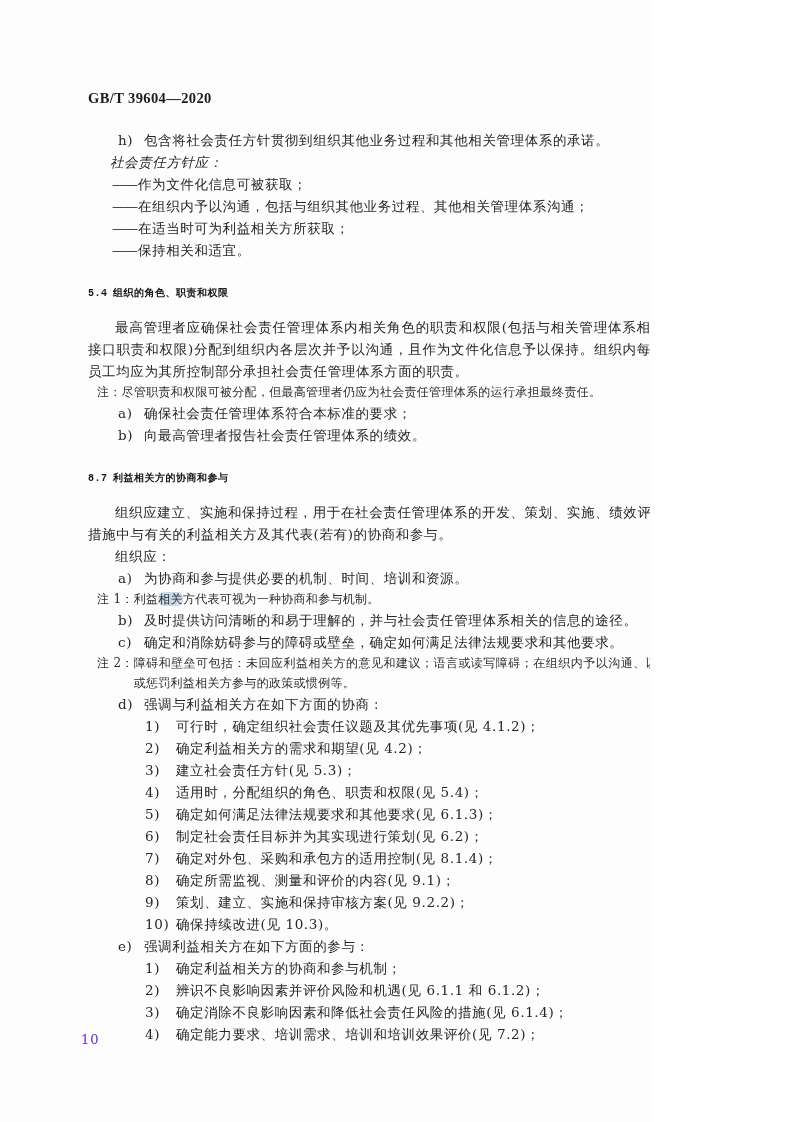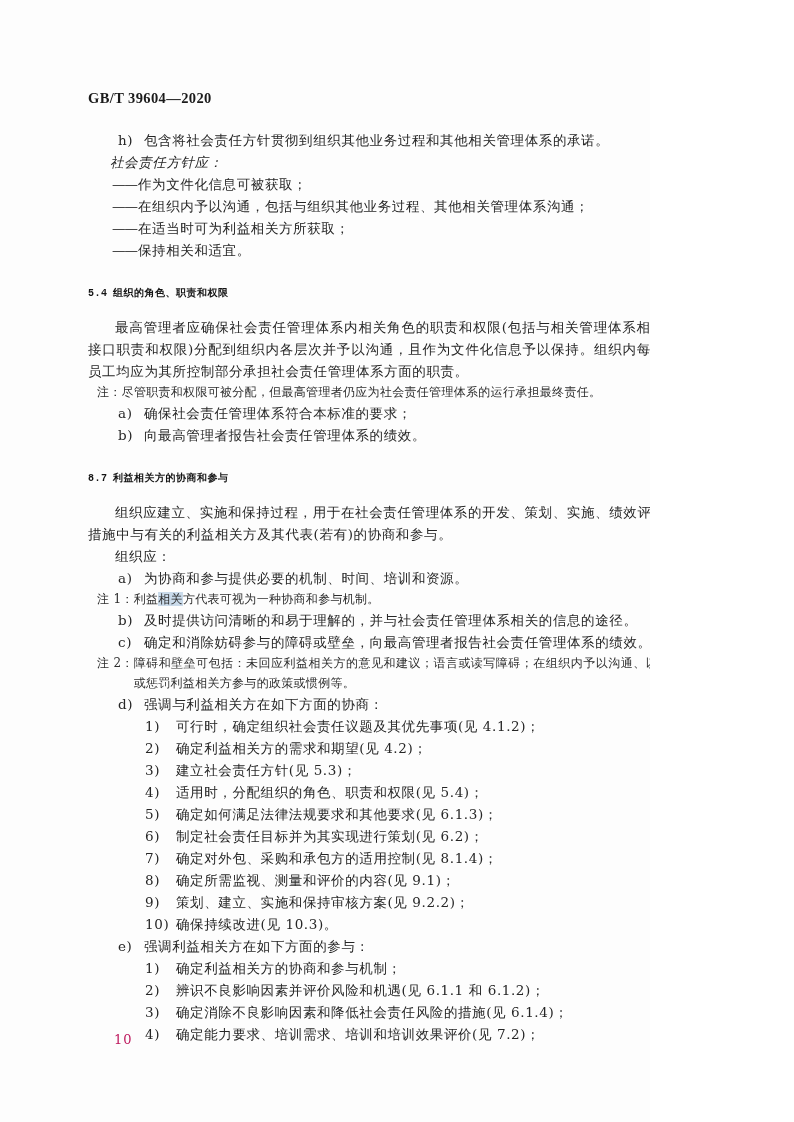--- a/index.html
+++ b/index.html
@@ -43,24 +43,24 @@
   .note {
     display:flex; margin-left:9px;
     font-size:12px; line-height:20px; letter-spacing:0.3px;
     color:#2d2d2d;
   }
   .note .nlbl { flex:none; white-space:pre; }
   .note .ntxt { flex:1; text-align:justify; }
   .sub { display:flex; margin-left:57px; }
   .sub .slbl { flex:none; width:31px; }
   .sub .stxt { flex:1; text-align:justify; }
-  .hl { background:#c9daea; }
+  .hl { background:#c9daea;border-radius:6px; }
   .pagenum {
-    position:absolute; left:114px; top:1032px;
-    font-size:13px; letter-spacing:1px; color:#be185d;
+    position:absolute; left:81px; top:1032px;
+    font-size:13px; letter-spacing:1px; color:#6d28d9;
   }
 </style>
 </head>
 <body>
 
 <div class="page">
   <div class="inner">
 
     <div class="doc-header">GB/T 39604—2020</div>
 
@@ -115,21 +115,21 @@
     <div class="note">
       <span class="nlbl">注 1：</span>
       <span class="ntxt"><span>利益</span><span class="hl" style="background: rgb(201, 218, 234);">相关</span><span>方代表可视为一种协商和参与机制。</span></span>
     </div>
     <div class="row item">
       <span class="lbl">b)</span>
       <span class="txt">及时提供访问清晰的和易于理解的，并与社会责任管理体系相关的信息的途径。</span>
     </div>
     <div class="row item">
       <span class="lbl">c)</span>
-      <span class="txt">确定和消除妨碍参与的障碍或壁垒，向最高管理者报告社会责任管理体系的绩效。</span>
+      <span class="txt">确定和消除妨碍参与的障碍或壁垒，确定如何满足法律法规要求和其他要求。</span>
     </div>
     <div class="note">
       <span class="nlbl">注 2：</span>
       <span class="ntxt">障碍和壁垒可包括：未回应利益相关方的意见和建议；语言或读写障碍；在组织内予以沟通、以及不鼓励或惩罚利益相关方参与的政策或惯例等。</span>
     </div>
 
     <div class="row item">
       <span class="lbl">d)</span>
       <span class="txt">强调与利益相关方在如下方面的协商：</span>
     </div>

